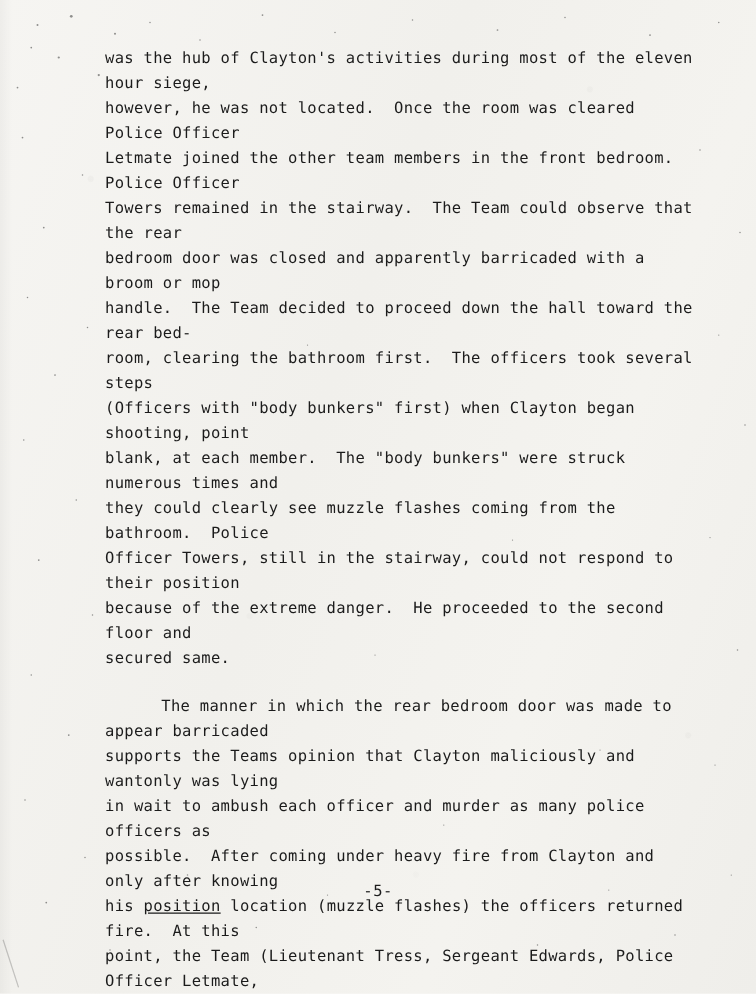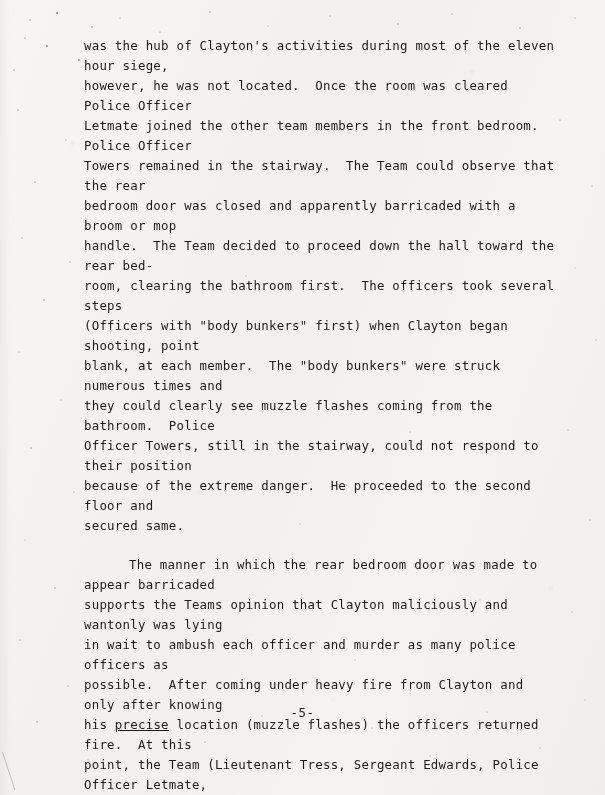--- a/index.html
+++ b/index.html
@@ -171,21 +171,21 @@
 blank, at each member.  The "body bunkers" were struck numerous times and
 they could clearly see muzzle flashes coming from the bathroom.  Police
 Officer Towers, still in the stairway, could not respond to their position
 because of the extreme danger.  He proceeded to the second floor and
 secured same.</p>
 
     <p class="para indent"><span>The manner in which the rear bedroom door was made to appear barricaded
 supports the Teams opinion that Clayton maliciously and wantonly was lying
 in wait to ambush each officer and murder as many police officers as
 possible.  After coming under heavy fire from Clayton and only after knowing
-his </span><span class="ul">precise</span><span> location (muzzle flashes) the officers returned fire.  At this
+his </span><span class="ul">position</span><span> location (muzzle flashes) the officers returned fire.  At this
 point, the Team (Lieutenant Tress, Sergeant Edwards, Police Officer Letmate,
 Police Officer Kuhn and Police Agent Jones) did not retreat but stood their
 ground, the embodiment of "above and beyond the call of duty."</span></p>
 
   </div>
 
   <div id="pagenum">-5-</div>
 
   <div id="scratch"></div>
 

